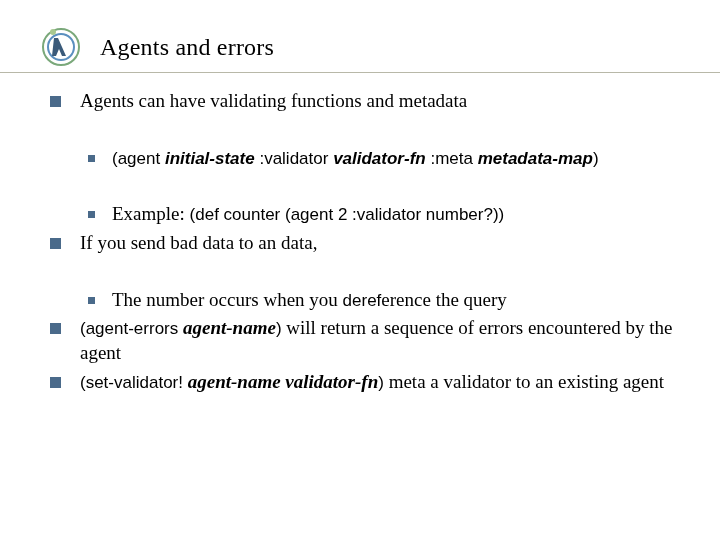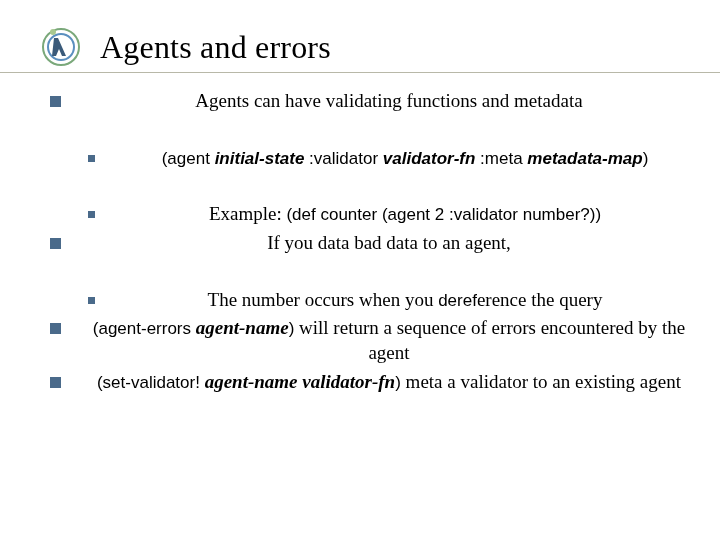--- a/index.html
+++ b/index.html
@@ -19,32 +19,32 @@
     border-bottom: 1px solid #b8b8a8;
     margin-bottom: 8px;
   }
   .logo {
     width: 42px;
     height: 42px;
     position: relative;
     flex-shrink: 0;
   }
   .title {
-    font-size: 32px;
+    font-size: 24px;
     font-weight: 400;
     margin-left: 18px;
     letter-spacing: 0.2px;
   }
   .content {
     padding: 8px 22px 0 50px;
     font-size: 19px;
     line-height: 1.3;
   }
   ul { list-style: none; }
-  .lvl1 > li { position: relative; padding-left: 30px; margin-bottom: 4px; text-align: center; }
+  .lvl1 > li { position: relative; padding-left: 30px; margin-bottom: 4px; }
   .lvl2 > li { position: relative; padding-left: 32px; margin-bottom: 2px; margin-top: 32px; }
   .bullet-lg {
     position: absolute;
     left: 0;
     top: 7px;
     width: 11px;
     height: 11px;
     background: #4a6a8a;
   }
   .bullet-sm {
@@ -89,21 +89,21 @@
         </li>
         <li>
           <span class="bullet-sm"></span>
           <span>Example: </span><span class="code">(def counter (agent 2 :validator number?))</span>
         </li>
       </ul>
     </li>
 
     <li>
       <span class="bullet-lg"></span>
-      <span>If you data bad data to an agent,</span>
+      <span>If you send bad data to an data,</span>
       <ul class="lvl2 tight">
         <li>
           <span class="bullet-sm"></span>
           <span>The number occurs when you </span><span class="code">deref</span><span>erence the query</span>
         </li>
       </ul>
     </li>
 
     <li>
       <span class="bullet-lg"></span>

